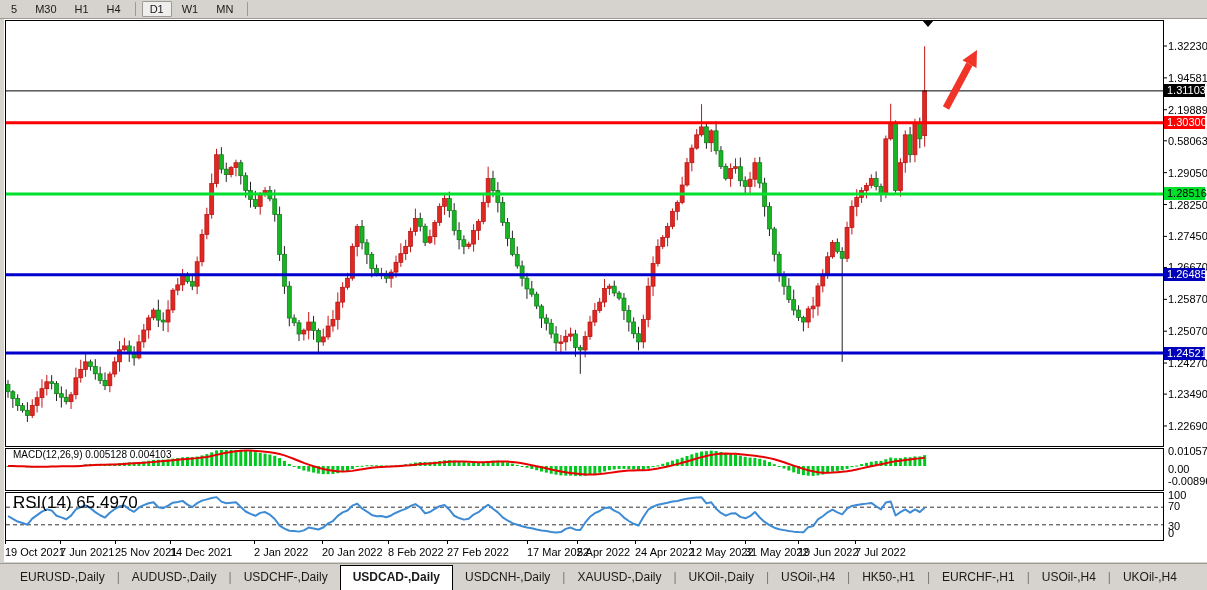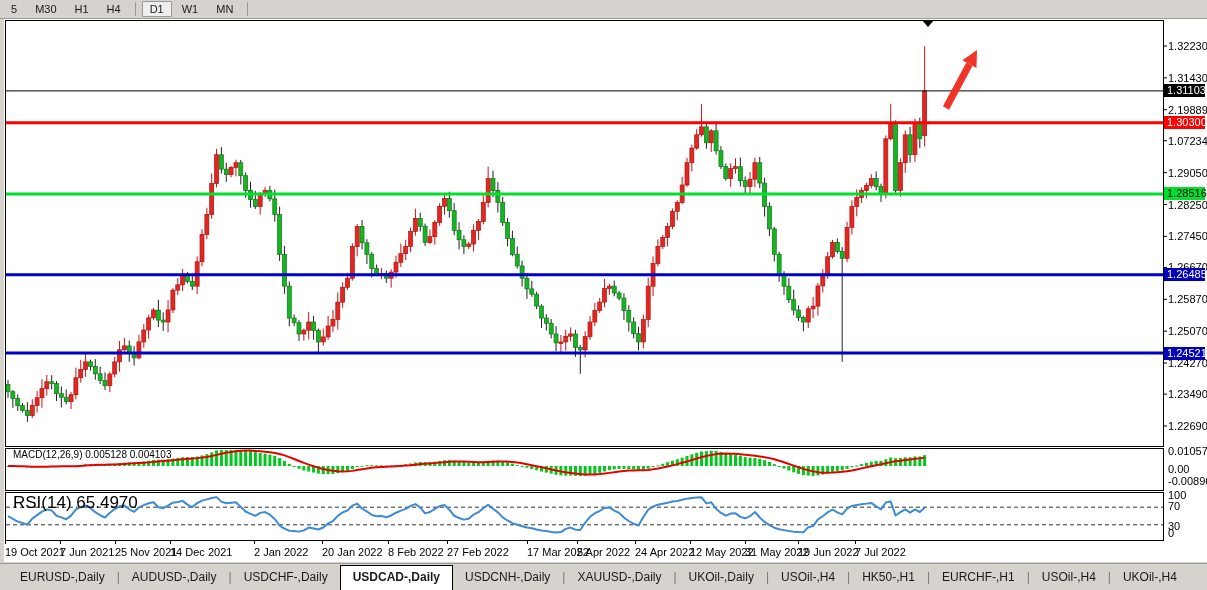--- a/index.html
+++ b/index.html
@@ -676,23 +676,23 @@
 
 <div id="chart-title">
   <span class="tri">▼</span><span>USDCAD-,Daily</span>&nbsp;&nbsp;<span>1.29979 1.32223 1.29702 1.31103</span>
 </div>
 
 <div id="macd-label">MACD(12,26,9) 0.005128 0.004103</div>
 <div id="rsi-label">RSI(14) 65.4970</div>
 
 <div id="labels-layer">
     <div class="axis-label" style="left: 1168px; top: 40px;">1.32230</div>
-    <div class="axis-label" style="left: 1168px; top: 71.864px;">1.31430</div>
+    <div class="axis-label" style="left: 1168px; top: 71.864px;">1.94581</div>
     <div class="axis-label" style="left: 1168px; top: 103.728px;">2.19889</div>
-    <div class="axis-label" style="left: 1168px; top: 134.795px;">1.07234</div>
+    <div class="axis-label" style="left: 1168px; top: 134.795px;">0.58063</div>
     <div class="axis-label" style="left: 1168px; top: 166.659px;">1.29050</div>
     <div class="axis-label" style="left: 1168px; top: 198.523px;">1.28250</div>
     <div class="axis-label" style="left: 1168px; top: 230.387px;">1.27450</div>
     <div class="axis-label" style="left: 1168px; top: 261.455px;">1.26670</div>
     <div class="axis-label" style="left: 1168px; top: 293.319px;">1.25870</div>
     <div class="axis-label" style="left: 1168px; top: 325.183px;">1.25070</div>
     <div class="axis-label" style="left: 1168px; top: 357.047px;">1.24270</div>
     <div class="axis-label" style="left: 1168px; top: 388.114px;">1.23490</div>
     <div class="axis-label" style="left: 1168px; top: 419.978px;">1.22690</div>
     <div class="date-label" style="left: 5px;">19 Oct 2021</div>

